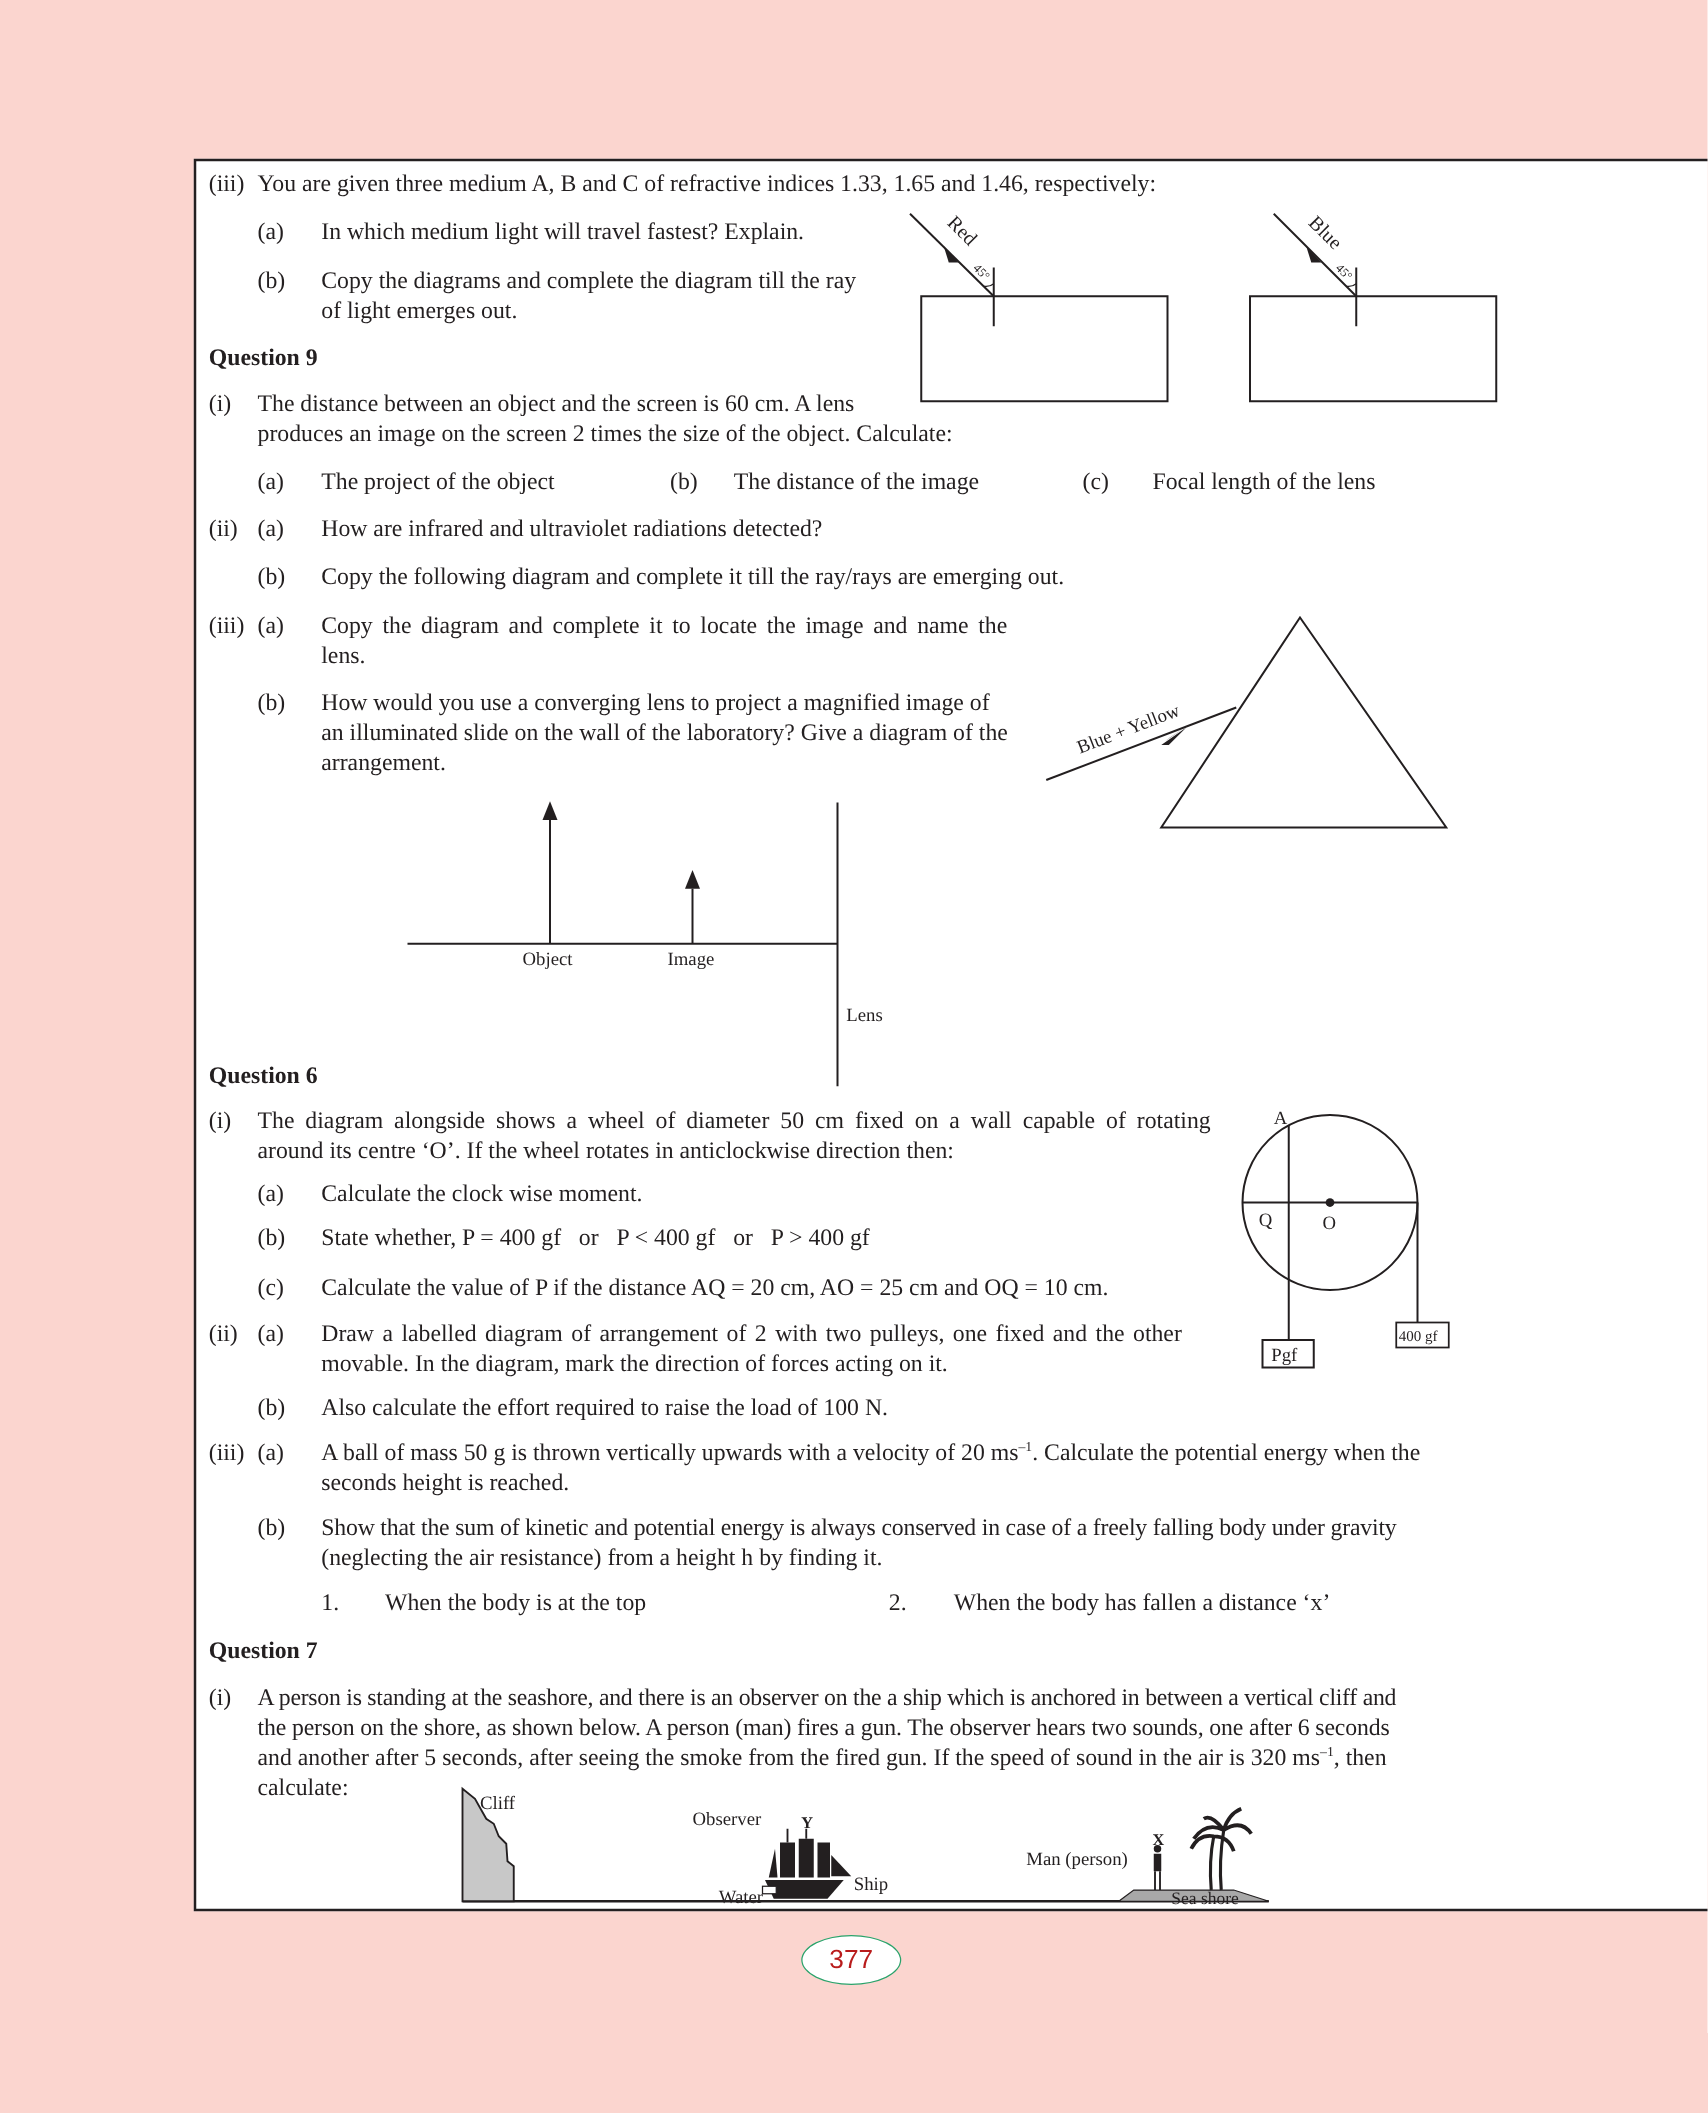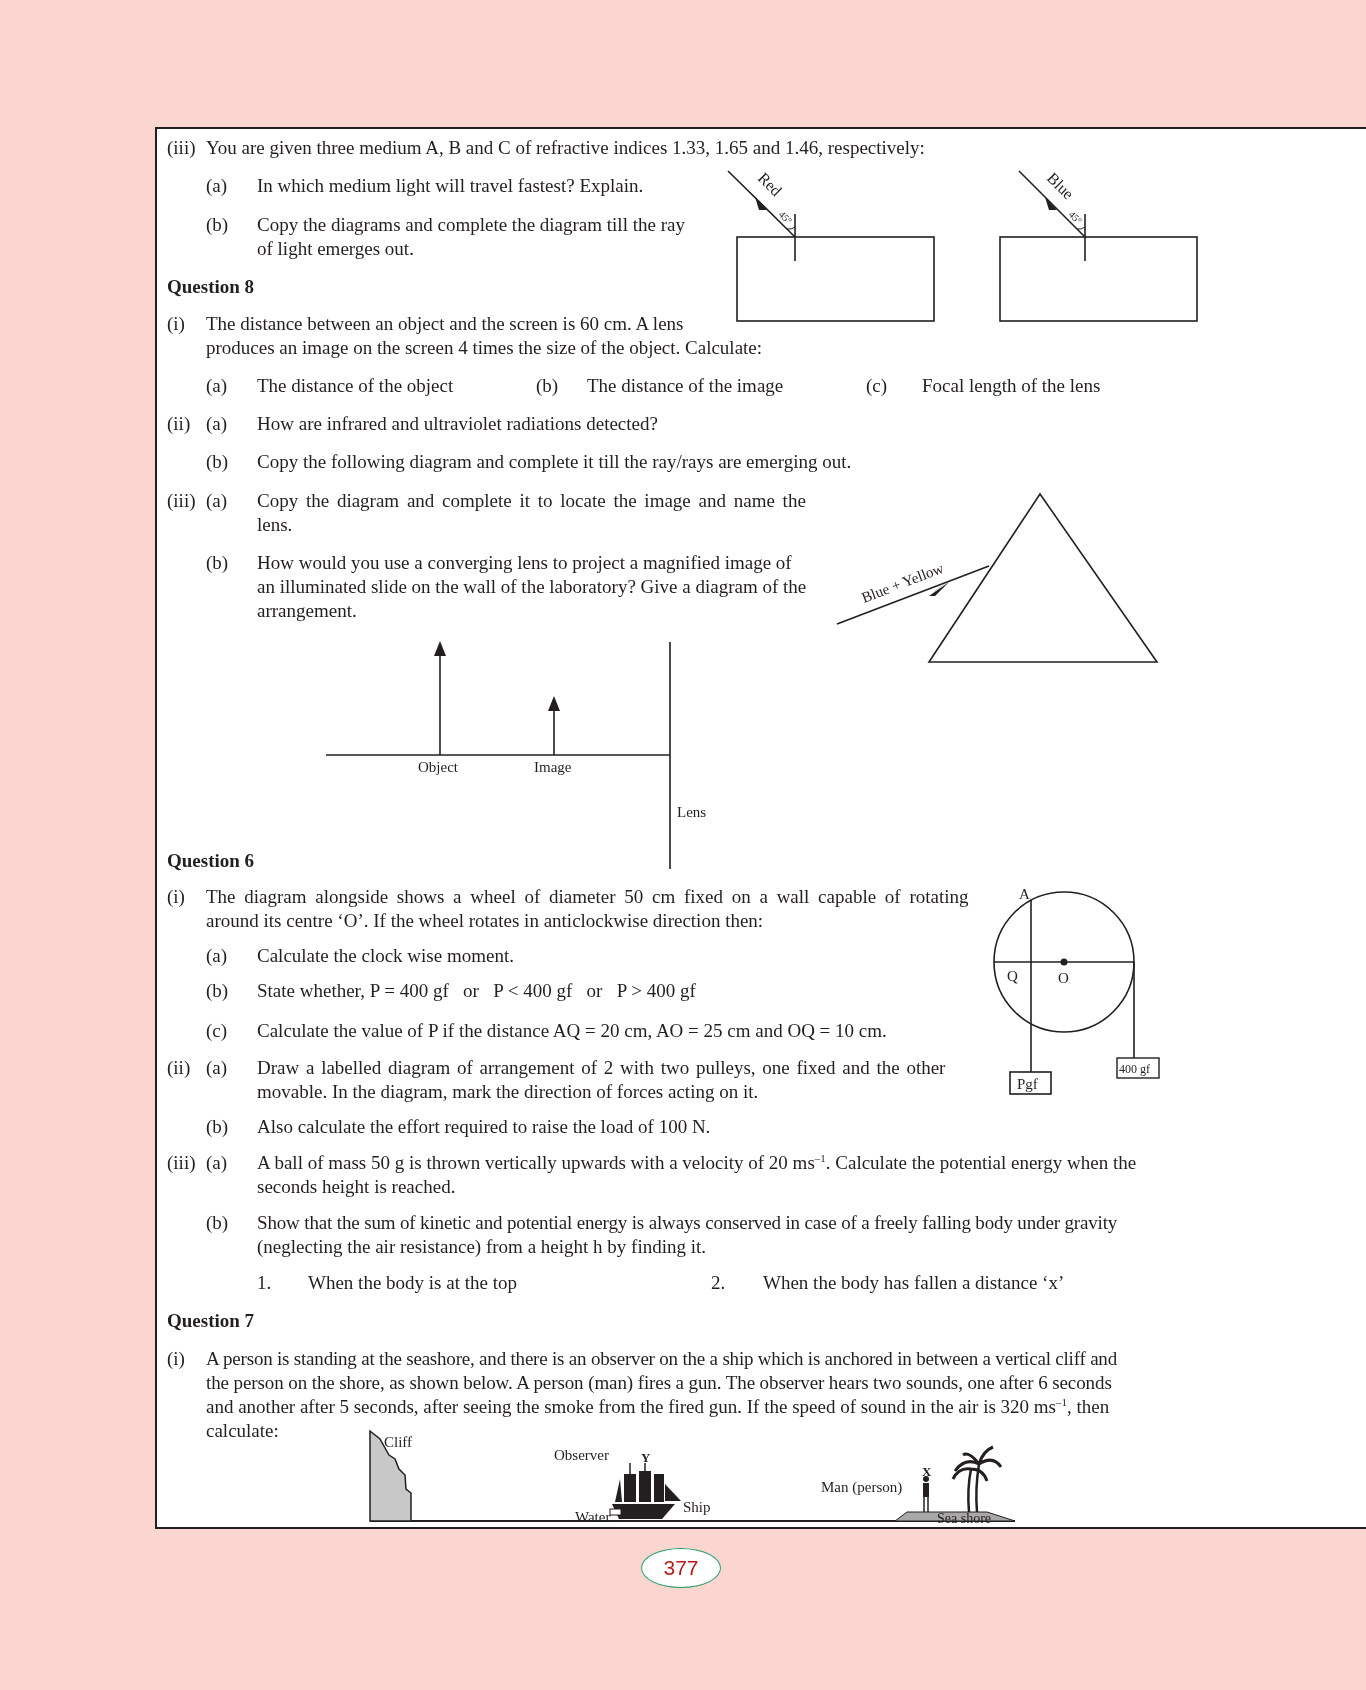--- a/index.html
+++ b/index.html
@@ -70,29 +70,29 @@
       <rect x="843" y="108" width="197" height="84" fill="none" stroke="#231f20" stroke-width="1.6"></rect>
       <line x1="928" y1="85" x2="928" y2="132" stroke="#231f20" stroke-width="1.6"></line>
       <line x1="862" y1="42" x2="928" y2="108" stroke="#231f20" stroke-width="1.6"></line>
       <path d="M888,68 L900,81 L892,81 Z" fill="#231f20"></path>
       <path d="M920,100 A10,10 0 0 0 928,98" fill="none" stroke="#231f20" stroke-width="1"></path>
       <text x="889" y="50" font-size="16" transform="rotate(45 889 50)">Blue</text>
       <text x="911" y="86" font-size="10" transform="rotate(45 911 86)">45°</text>
     </g>
   </svg>
 
-  <span class="t b" style="left:10px;top:146px">Question 8</span>
+  <span class="t b" style="left:10px;top:146px">Question 9</span>
 
   <span class="t" style="left:10px;top:183px">(i)</span>
   <span class="t" style="left:49px;top:183px">The distance between an object and the screen is 60 cm. A lens</span>
-  <span class="t" style="left:49px;top:207px">produces an image on the screen 4 times the size of the object. Calculate:</span>
+  <span class="t" style="left:49px;top:207px">produces an image on the screen 2 times the size of the object. Calculate:</span>
   <span class="mark" style="top:207px">[3]</span>
 
   <span class="t" style="left:49px;top:245px">(a)</span>
-  <span class="t" style="left:100px;top:245px">The distance of the object</span>
+  <span class="t" style="left:100px;top:245px">The project of the object</span>
   <span class="t" style="left:379px;top:245px">(b)</span>
   <span class="t" style="left:430px;top:245px">The distance of the image</span>
   <span class="t" style="left:709px;top:245px">(c)</span>
   <span class="t" style="left:765px;top:245px">Focal length of the lens</span>
 
   <span class="t" style="left:10px;top:283px">(ii)</span>
   <span class="t" style="left:49px;top:283px">(a)</span>
   <span class="t" style="left:100px;top:283px">How are infrared and ultraviolet radiations detected?</span>
   <span class="mark" style="top:283px">[3]</span>
 

